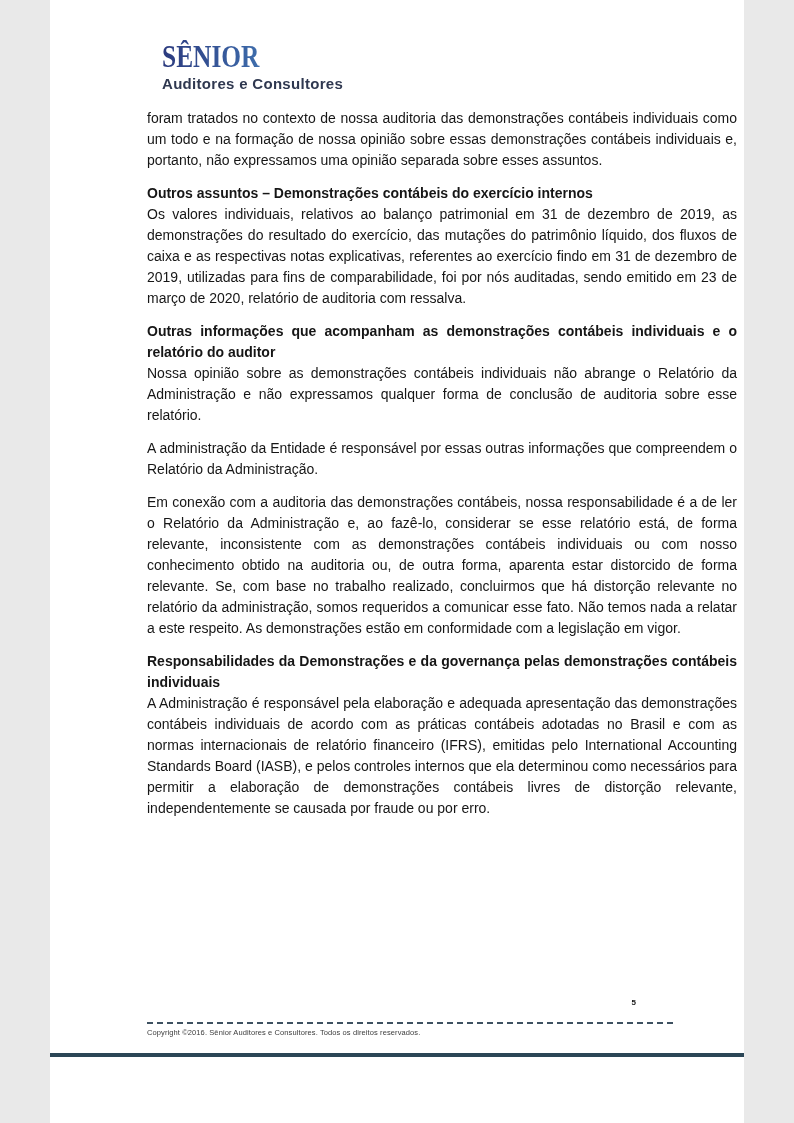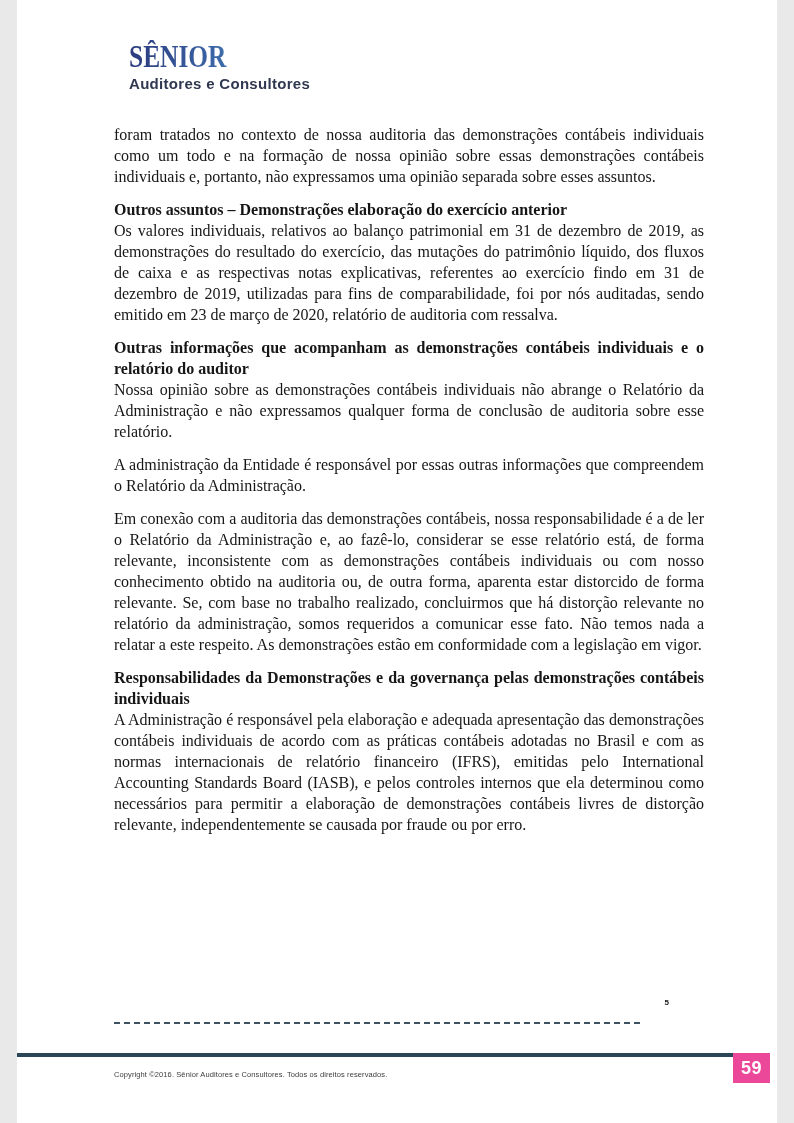--- a/index.html
+++ b/index.html
@@ -1,21 +1,21 @@
 <!DOCTYPE html>
 <html><head>
 <meta charset="utf-8">
 <style>
   * { margin: 0; padding: 0; box-sizing: border-box; }
   html, body { background: #e9e9e9; }
   body { font-family: "Liberation Sans", sans-serif; }
 
   .page {
     position: relative;
-    width: 760px;
+    width: 694px;
     height: 1123px;
     background: #ffffff;
     overflow: hidden;
     margin: 0 auto;
   }
 
   
   .logo { position: absolute; left: 112px; top: 40px; }
   .brand {
     font-family: "Liberation Serif", "DejaVu Serif", serif;
@@ -38,27 +38,26 @@
     font-weight: 700;
     color: #2f3850;
     letter-spacing: 0.3px;
     white-space: nowrap;
   }
 
   
   .content {
     position: absolute;
     left: 97px;
-    top: 124px;
+    top: 108px;
     width: 590px;
-    font-size: 16px;
+    font-size: 14px;
     line-height: 21px;
     color: #161616;
     text-align: justify;
-    font-family: Liberation Serif, serif;
   }
   .content .paragraph { margin: 0 0 12px 0; }
   .content .heading   { margin: 0; font-weight: 700; }
   .content .continued { text-align-last: justify; }
 
   
   .footnote {
     position: absolute;
     top: 998px;
     right: 108px;
@@ -74,21 +73,20 @@
     height: 0;
     border-bottom: 2px dashed #3e5161;
   }
   .copyright {
     position: absolute;
     left: 97px;
     top: 1028px;
     font-size: 7.5px;
     color: #3c3c3c;
     letter-spacing: 0.1px;
-    margin-top: 42px;
   }
   .bottom-line {
     position: absolute;
     left: 0;
     top: 1053px;
     width: 716px;
     height: 4px;
     background: #2b4656;
   }
   .page-badge {
@@ -114,21 +112,21 @@
 
 <div class="page">
 
   <header class="logo">
     <div class="brand">SÊNIOR</div>
     <div class="tagline">Auditores e Consultores</div>
   </header>
 
   <main class="content">
       <div class="paragraph">foram tratados no contexto de nossa auditoria das demonstrações contábeis individuais como um todo e na formação de nossa opinião sobre essas demonstrações contábeis individuais e, portanto, não expressamos uma opinião separada sobre esses assuntos.</div>
-      <div class="heading">Outros assuntos – Demonstrações elaboração do exercício anterior</div>
+      <div class="heading">Outros assuntos – Demonstrações contábeis do exercício internos</div>
       <div class="paragraph">Os valores individuais, relativos ao balanço patrimonial em 31 de dezembro de 2019, as demonstrações do resultado do exercício, das mutações do patrimônio líquido, dos fluxos de caixa e as respectivas notas explicativas, referentes ao exercício findo em 31 de dezembro de 2019, utilizadas para fins de comparabilidade, foi por nós auditadas, sendo emitido em 23 de março de 2020, relatório de auditoria com ressalva.</div>
       <div class="heading">Outras informações que acompanham as demonstrações contábeis individuais e o relatório do auditor</div>
       <div class="paragraph">Nossa opinião sobre as demonstrações contábeis individuais não abrange o Relatório da Administração e não expressamos qualquer forma de conclusão de auditoria sobre esse relatório.</div>
       <div class="paragraph">A administração da Entidade é responsável por essas outras informações que compreendem o Relatório da Administração.</div>
       <div class="paragraph">Em conexão com a auditoria das demonstrações contábeis, nossa responsabilidade é a de ler o Relatório da Administração e, ao fazê-lo, considerar se esse relatório está, de forma relevante, inconsistente com as demonstrações contábeis individuais ou com nosso conhecimento obtido na auditoria ou, de outra forma, aparenta estar distorcido de forma relevante. Se, com base no trabalho realizado, concluirmos que há distorção relevante no relatório da administração, somos requeridos a comunicar esse fato. Não temos nada a relatar a este respeito. As demonstrações estão em conformidade com a legislação em vigor.</div>
       <div class="heading">Responsabilidades da Demonstrações e da governança pelas demonstrações contábeis individuais</div>
       <div class="paragraph">A Administração é responsável pela elaboração e adequada apresentação das demonstrações contábeis individuais de acordo com as práticas contábeis adotadas no Brasil e com as normas internacionais de relatório financeiro (IFRS), emitidas pelo International Accounting Standards Board (IASB), e pelos controles internos que ela determinou como necessários para permitir a elaboração de demonstrações contábeis livres de distorção relevante, independentemente se causada por fraude ou por erro.</div>
     </main>
 
   <div class="footnote">5</div>

